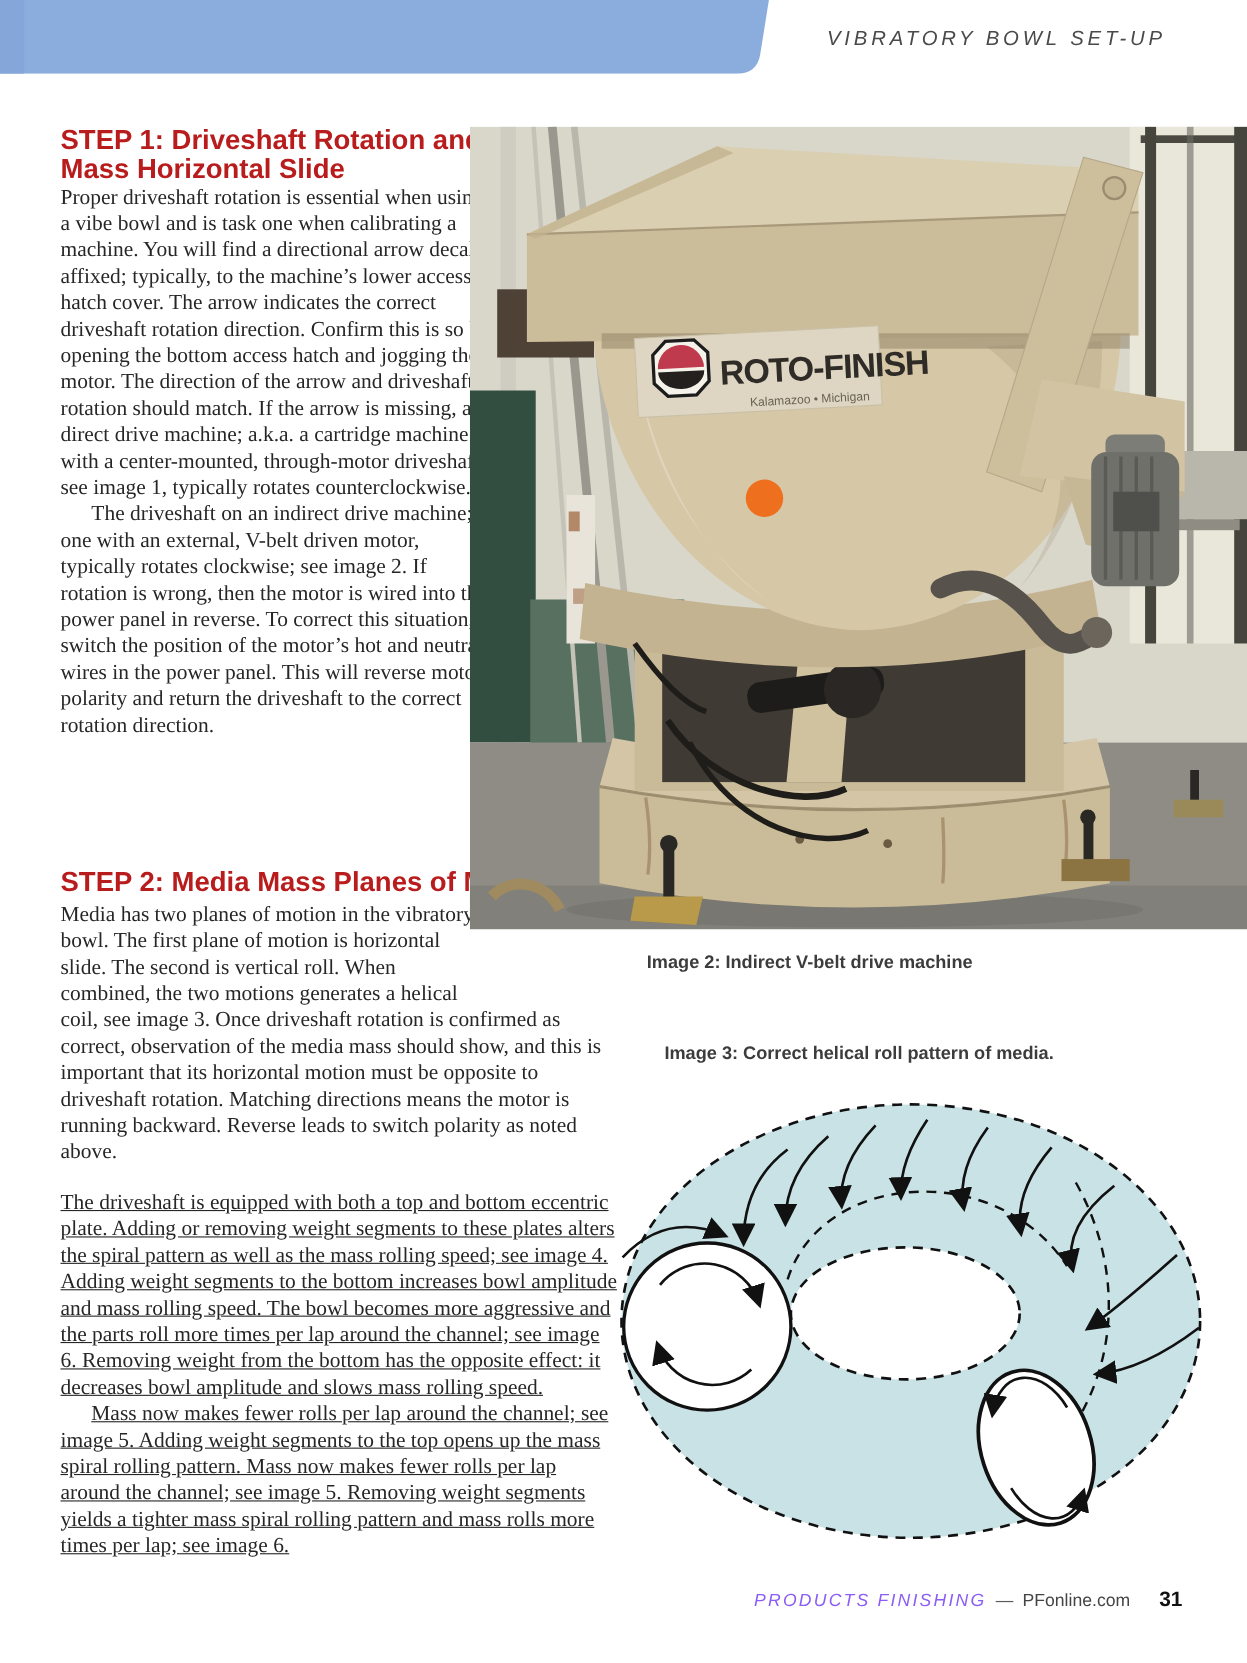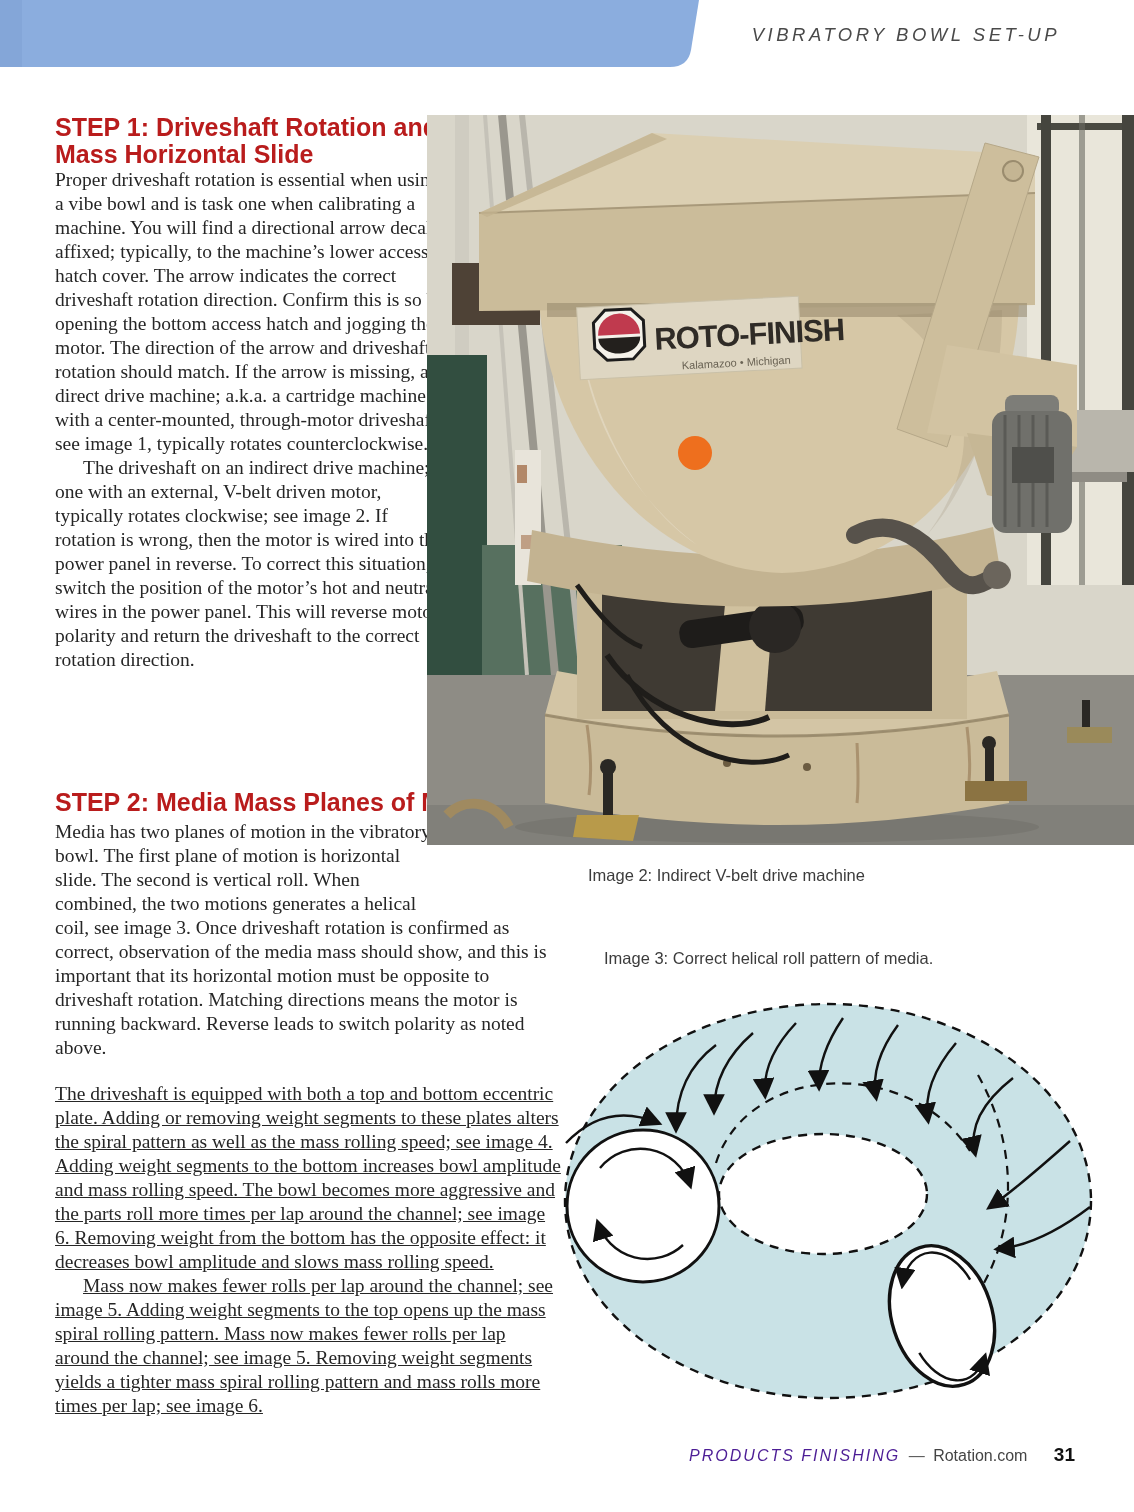--- a/index.html
+++ b/index.html
@@ -13,27 +13,27 @@
   .heading{position:absolute;font-family:"Liberation Sans",sans-serif;font-weight:bold;
       font-size:25px;line-height:27px;color:#b91c1c;}
   .bodytext{position:absolute;font-family:"Liberation Serif",serif;font-size:19.5px;
       line-height:24px;color:#262626;text-align:left;}
   .bodytext p{margin:0;}
   .indent{text-indent:28px;}
   .wrap-spacer{float:right;width:118px;height:74px;}
   
   .photo{position:absolute;left:427px;top:115px;width:707px;height:730px;overflow:hidden;}
   
-  .caption{position:absolute;font-family:"Liberation Sans",sans-serif;font-weight:normal;
+  .caption{position:absolute;font-family:"Liberation Sans",sans-serif;font-weight:bold;
       font-size:16.5px;color:#3c3c3c;}
   
   .diagram{position:absolute;left:548px;top:983px;width:580px;height:430px;}
   
   .footer{position:absolute;top:1444px;right:59px;white-space:nowrap;font-size:16px;color:#555;}
-  .footer .mag{font-style:italic;letter-spacing:2px;color:#4c1d95;}
+  .footer .mag{font-style:italic;letter-spacing:2px;color:#8b5cf6;}
   .footer .dash{color:#5a5a5a;padding:0 4px;}
   .footer .site{color:#444;}
   .footer .pagenum{font-weight:bold;color:#111;margin-left:22px;font-size:19px;}
 </style>
 </head>
 <body>
 
 <div class="page">
 
   <svg class="header-bar" viewBox="0 0 700 67" aria-hidden="true">
@@ -205,17 +205,17 @@
     <g transform="translate(394 333) rotate(-18)">
       <ellipse cx="0" cy="0" rx="50" ry="72" fill="#ffffff" stroke="#111" stroke-width="3.4"></ellipse>
       <path d="M38 -26 A38 58 0 0 0 -28 -42" fill="none" stroke="#111" stroke-width="2.4" marker-end="url(#ah)"></path>
       <path d="M-33 28 A38 60 0 0 0 28 52" fill="none" stroke="#111" stroke-width="2.4" marker-end="url(#ah)"></path>
     </g>
   </svg>
 
   <div class="footer">
     <span class="mag">PRODUCTS FINISHING</span>
     <span class="dash">—</span>
-    <span class="site">Rotation.com</span>
+    <span class="site">PFonline.com</span>
     <span class="pagenum">31</span>
   </div>
 
 </div>
 
 </body></html>

